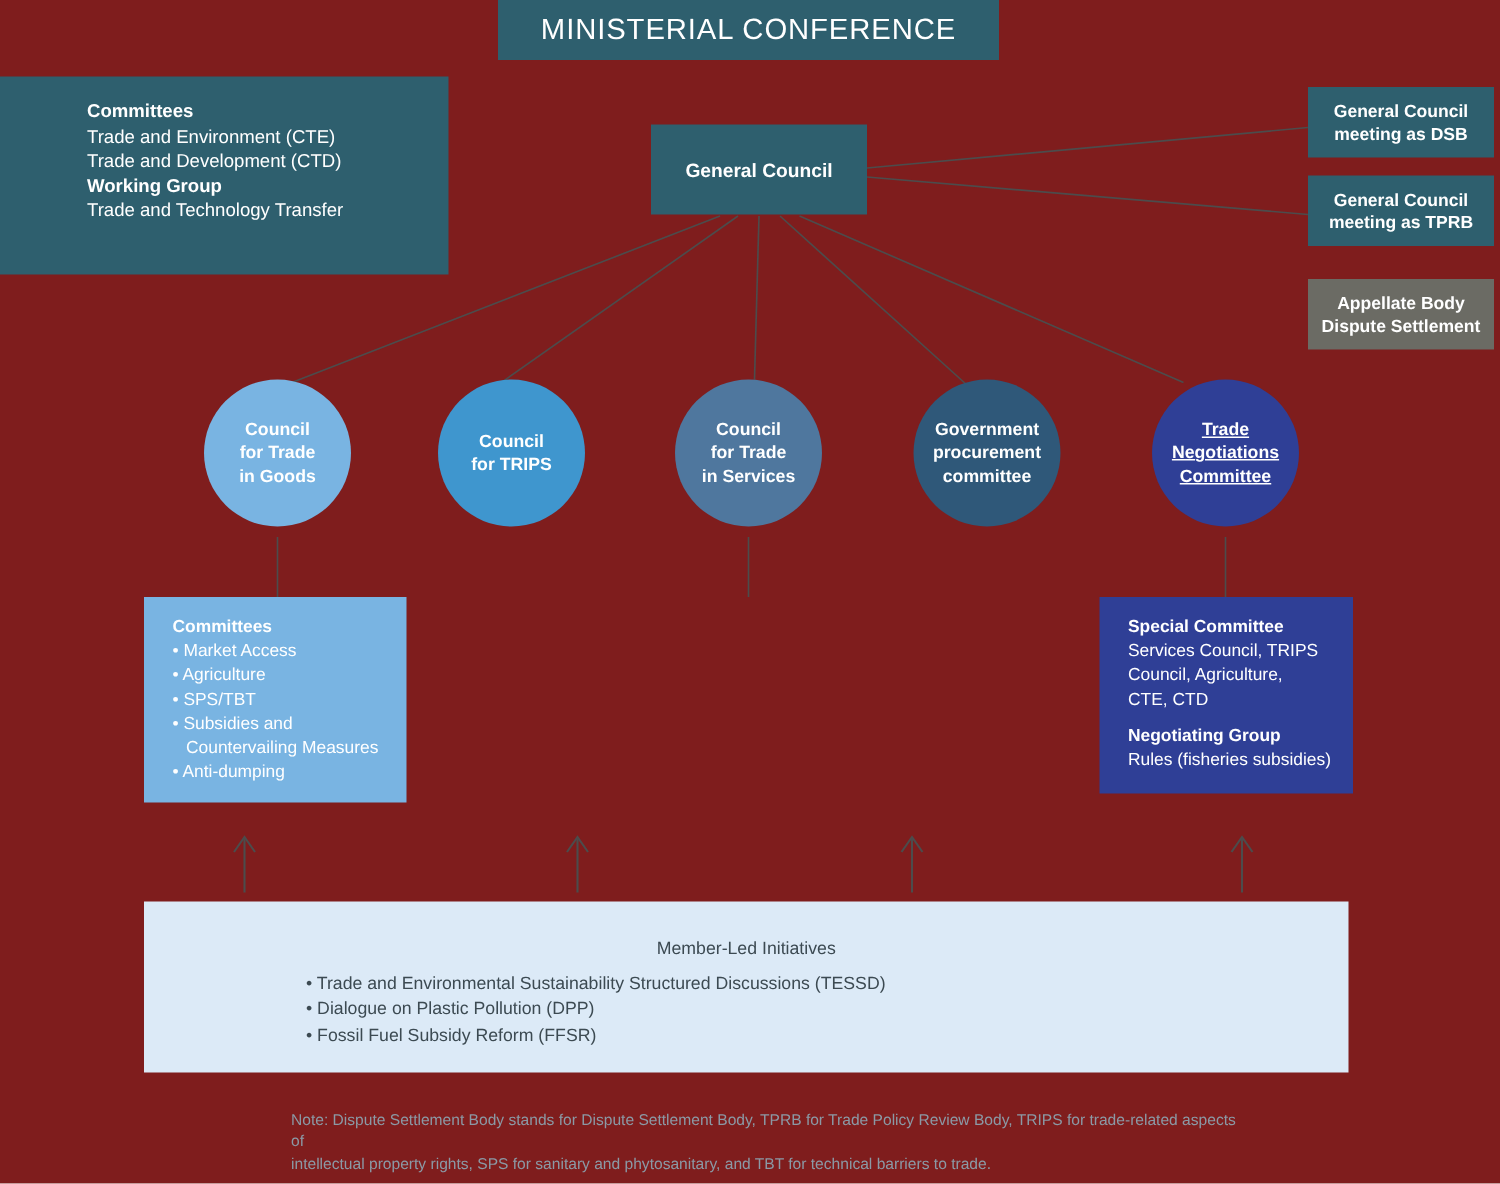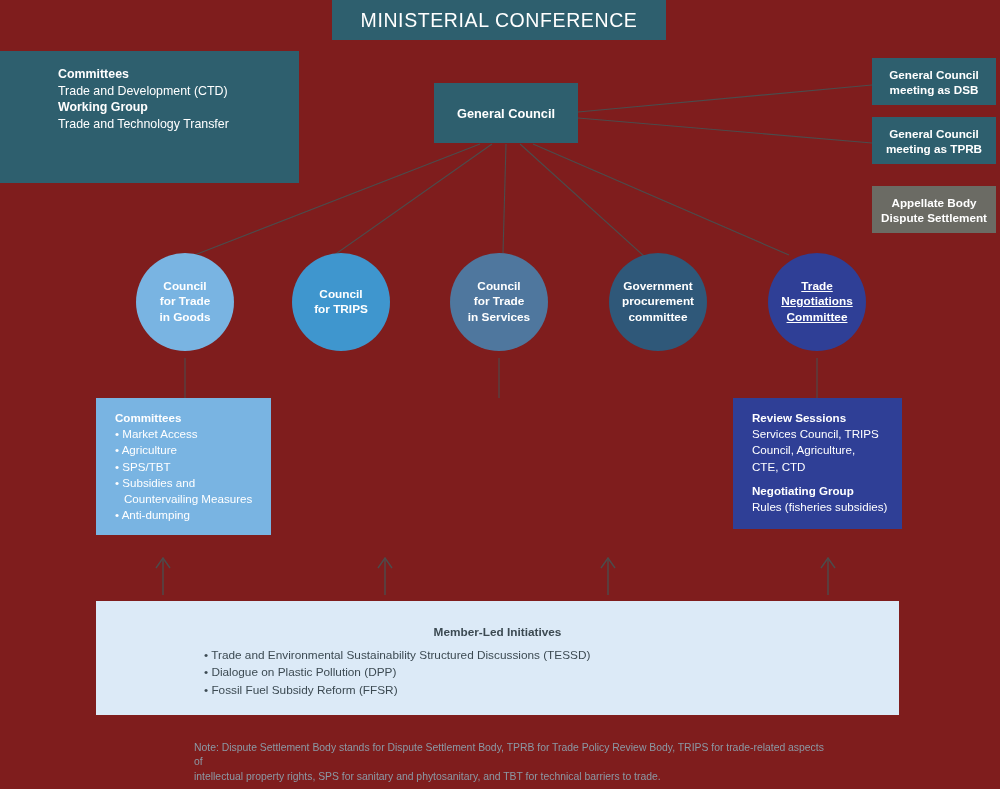--- a/index.html
+++ b/index.html
@@ -147,21 +147,21 @@
     height: 114px;
     background: #dceaf7;
     color: #3c4a52;
     font-size: 11.8px;
     line-height: 17.5px;
     padding-top: 23px;
     box-sizing: border-box;
   }
   .member-led .ml-title {
     text-align: center;
-    font-weight: bold;
+    font-weight: normal;
     margin-bottom: 5px;
   }
   .member-led .ml-list {
     padding-left: 108px;
   }
 
   
   .note {
     left: 194px;
     top: 741px;
@@ -212,20 +212,21 @@
       </g>
     </g>
   </svg>
 
   <div class="node title-banner">
     <span>MINISTERIAL CONFERENCE</span>
   </div>
 
   <div class="node left-panel">
     <div class="hd">Committees</div>
+    <div>Trade and Environment (CTE)</div>
     <div>Trade and Development (CTD)</div>
     <div class="hd">Working Group</div>
     <div>Trade and Technology Transfer</div>
   </div>
 
   <div class="node gen-council">
     <span>General Council</span>
   </div>
 
   <div class="node right-box rb-dsb">
@@ -271,21 +272,21 @@
     <div>• Market Access</div>
     <div>• Agriculture</div>
     <div>• SPS/TBT</div>
     <div>• Subsidies and</div>
     <div style="padding-left:9px">Countervailing Measures</div>
     <div>• Anti-dumping</div>
   </div>
 
 
   <div class="node detail-box db-tnc">
-    <div class="hd">Review Sessions</div>
+    <div class="hd">Special Committee</div>
     <div>Services Council, TRIPS</div>
     <div>Council, Agriculture,</div>
     <div>CTE, CTD</div>
     <div class="sp"></div>
     <div class="hd">Negotiating Group</div>
     <div>Rules (fisheries subsidies)</div>
   </div>
 
   <div class="node member-led">
     <div class="ml-title">Member-Led Initiatives</div>

